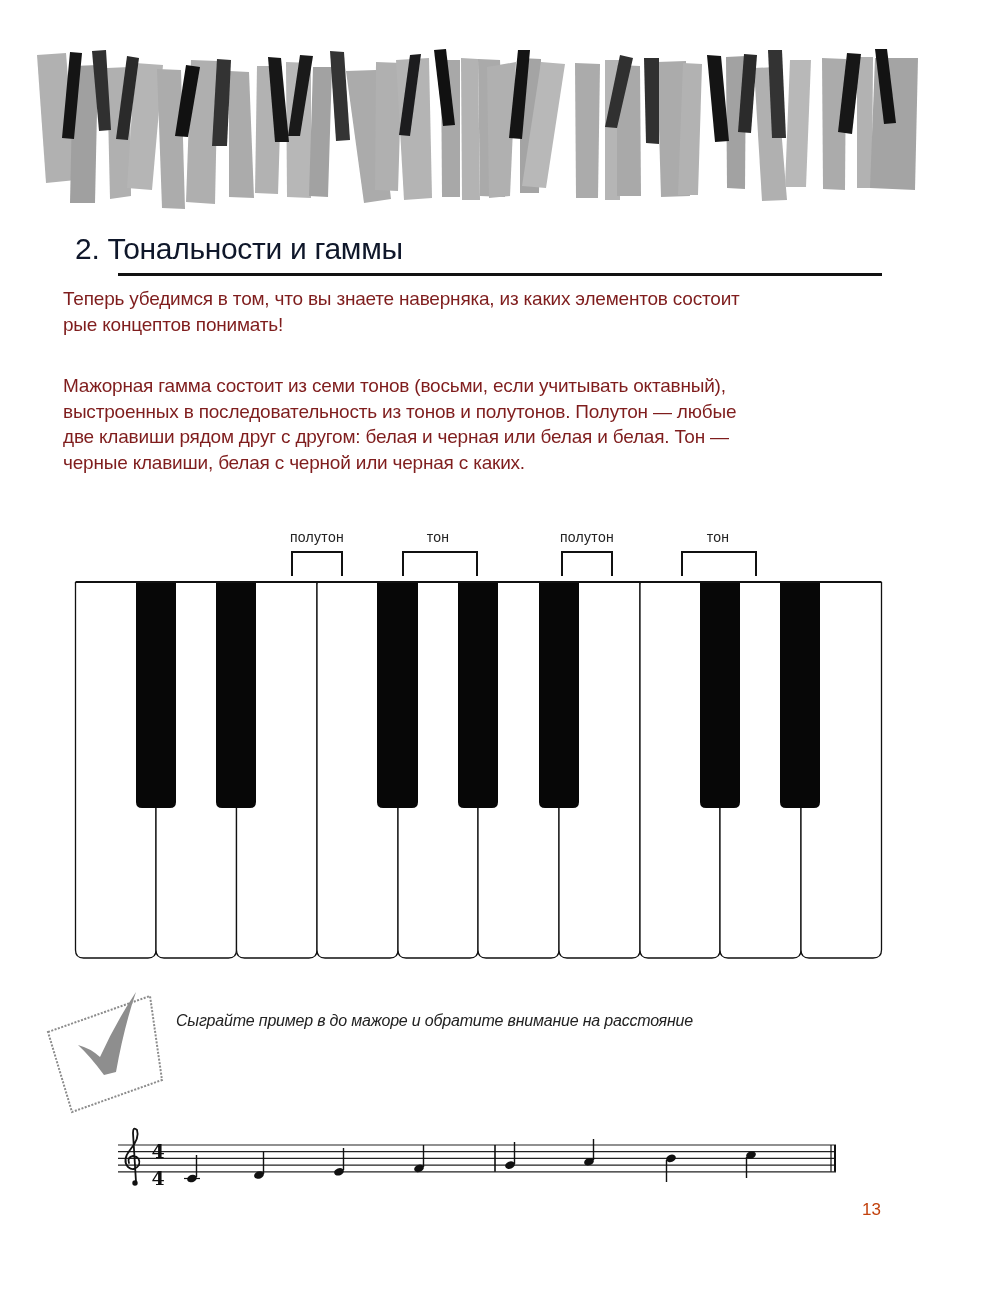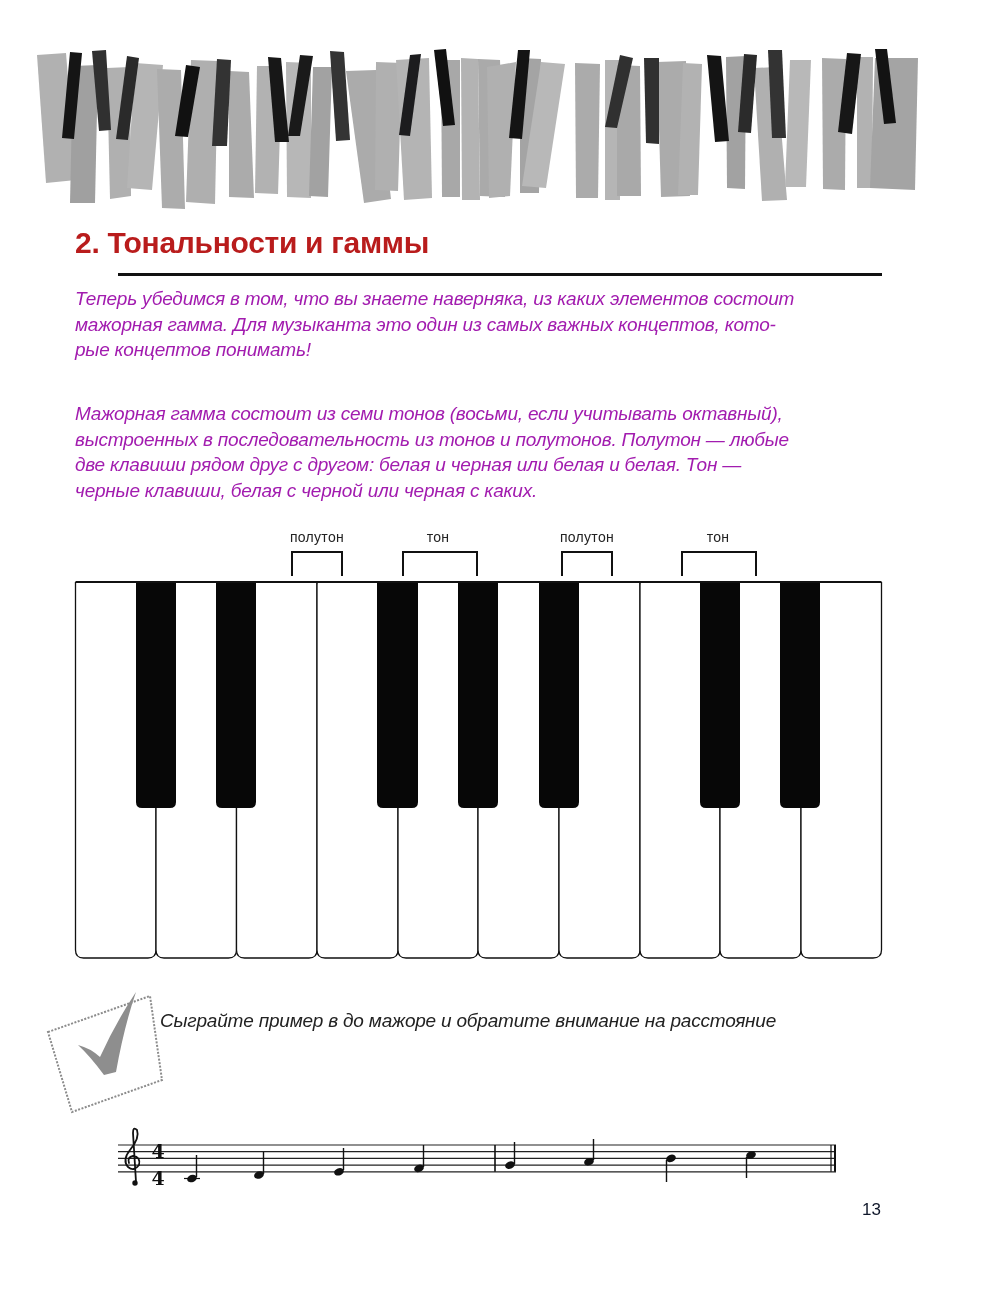--- a/index.html
+++ b/index.html
@@ -1,32 +1,32 @@
 <!DOCTYPE html>
 <html><head>
 <meta charset="utf-8">
 <style>
   html, body { margin: 0; padding: 0; background: #ffffff; }
   body { width: 986px; height: 1299px; position: relative; overflow: hidden;
          font-family: "Liberation Sans", "DejaVu Sans", sans-serif; color: #1a1a1a; }
   .abs { position: absolute; }
   #banner { left: 0; top: 0; width: 986px; height: 225px; }
-  .title { left: 75px; top: 226px; font-size: 30px; font-weight: bold; letter-spacing: -0.3px; color: #b91c1c; white-space: nowrap; }
+  .title { left: 75px; top: 232px; font-size: 30px; font-weight: normal; letter-spacing: -0.3px; color: #0f172a; white-space: nowrap; }
   .rule { left: 118px; top: 273px; width: 764px; height: 3px; background: #111; }
-  .para { left: 75px; width: 820px; font-size: 19px; line-height: 25.6px; color: #a21caf; letter-spacing: -0.2px; font-style: italic; }
+  .para { left: 63px; width: 820px; font-size: 19px; line-height: 25.6px; color: #7f1d1d; letter-spacing: -0.2px; }
   .para1 { top: 286px; }
-  .para2 { top: 373px; margin-top: 28px; }
+  .para2 { top: 373px; }
   .para .ln { display: block; white-space: nowrap; }
   .lbl { top: 529px; font-size: 14px; color: #222; transform: translateX(-50%); white-space: nowrap; letter-spacing: 0.3px; }
   #keys { left: 0; top: 545px; width: 986px; height: 420px; }
   #checkicon { left: 38px; top: 982px; width: 130px; height: 135px; }
-  .instr { left: 160px; top: 1008px; font-size: 19px; line-height: 26px; font-style: italic; color: #222; width: 720px; letter-spacing: -0.2px; }
+  .instr { left: 176px; top: 1008px; font-size: 16px; line-height: 26px; font-style: italic; color: #222; width: 720px; letter-spacing: -0.2px; }
   .instr .ln { display: block; white-space: nowrap; }
   #staff { left: 0; top: 1120px; width: 986px; height: 80px; }
-  .pagenum { left: 862px; top: 1200px; font-size: 17px; color: #0f172a; }
+  .pagenum { left: 862px; top: 1200px; font-size: 17px; color: #c2410c; }
 </style>
 </head>
 <body>
 
 <svg id="banner" class="abs" viewBox="0 0 986 225">
   <g>
     <polygon points="37,55 66,53 76,180 46,183" fill="#b1b1b1"></polygon>
     <polygon points="73,66 98,65 95,203 70,203" fill="#a0a0a0"></polygon>
     <polygon points="107,68 130,67 131,196 110,199" fill="#b0b0b0"></polygon>
     <polygon points="135,63 163,65 152,190 127,188" fill="#b5b5b5"></polygon>
@@ -77,21 +77,20 @@
     <polygon points="847,53 861,54 852,134 838,132" fill="#171717"></polygon>
     <polygon points="875,49 887,49 896,123 884,124" fill="#131313"></polygon>
   </g>
 </svg>
 
 <div class="abs title">2. Тональности и гаммы</div>
 <div class="abs rule"></div>
 
 <div class="abs para para1">
   <span class="ln">Теперь убедимся в том, что вы знаете наверняка, из каких элементов состоит</span>
-  <span class="ln">мажорная гамма. Для музыканта это один из самых важных концептов, кото-</span>
   <span class="ln">рые концептов понимать!</span>
 </div>
 
 <div class="abs para para2">
   <span class="ln">Мажорная гамма состоит из семи тонов (восьми, если учитывать октавный),</span>
   <span class="ln">выстроенных в последовательность из тонов и полутонов. Полутон — любые</span>
   <span class="ln">две клавиши рядом друг с другом: белая и черная или белая и белая. Тон —</span>
   <span class="ln">черные клавиши, белая с черной или черная с каких.</span>
 </div>
 

